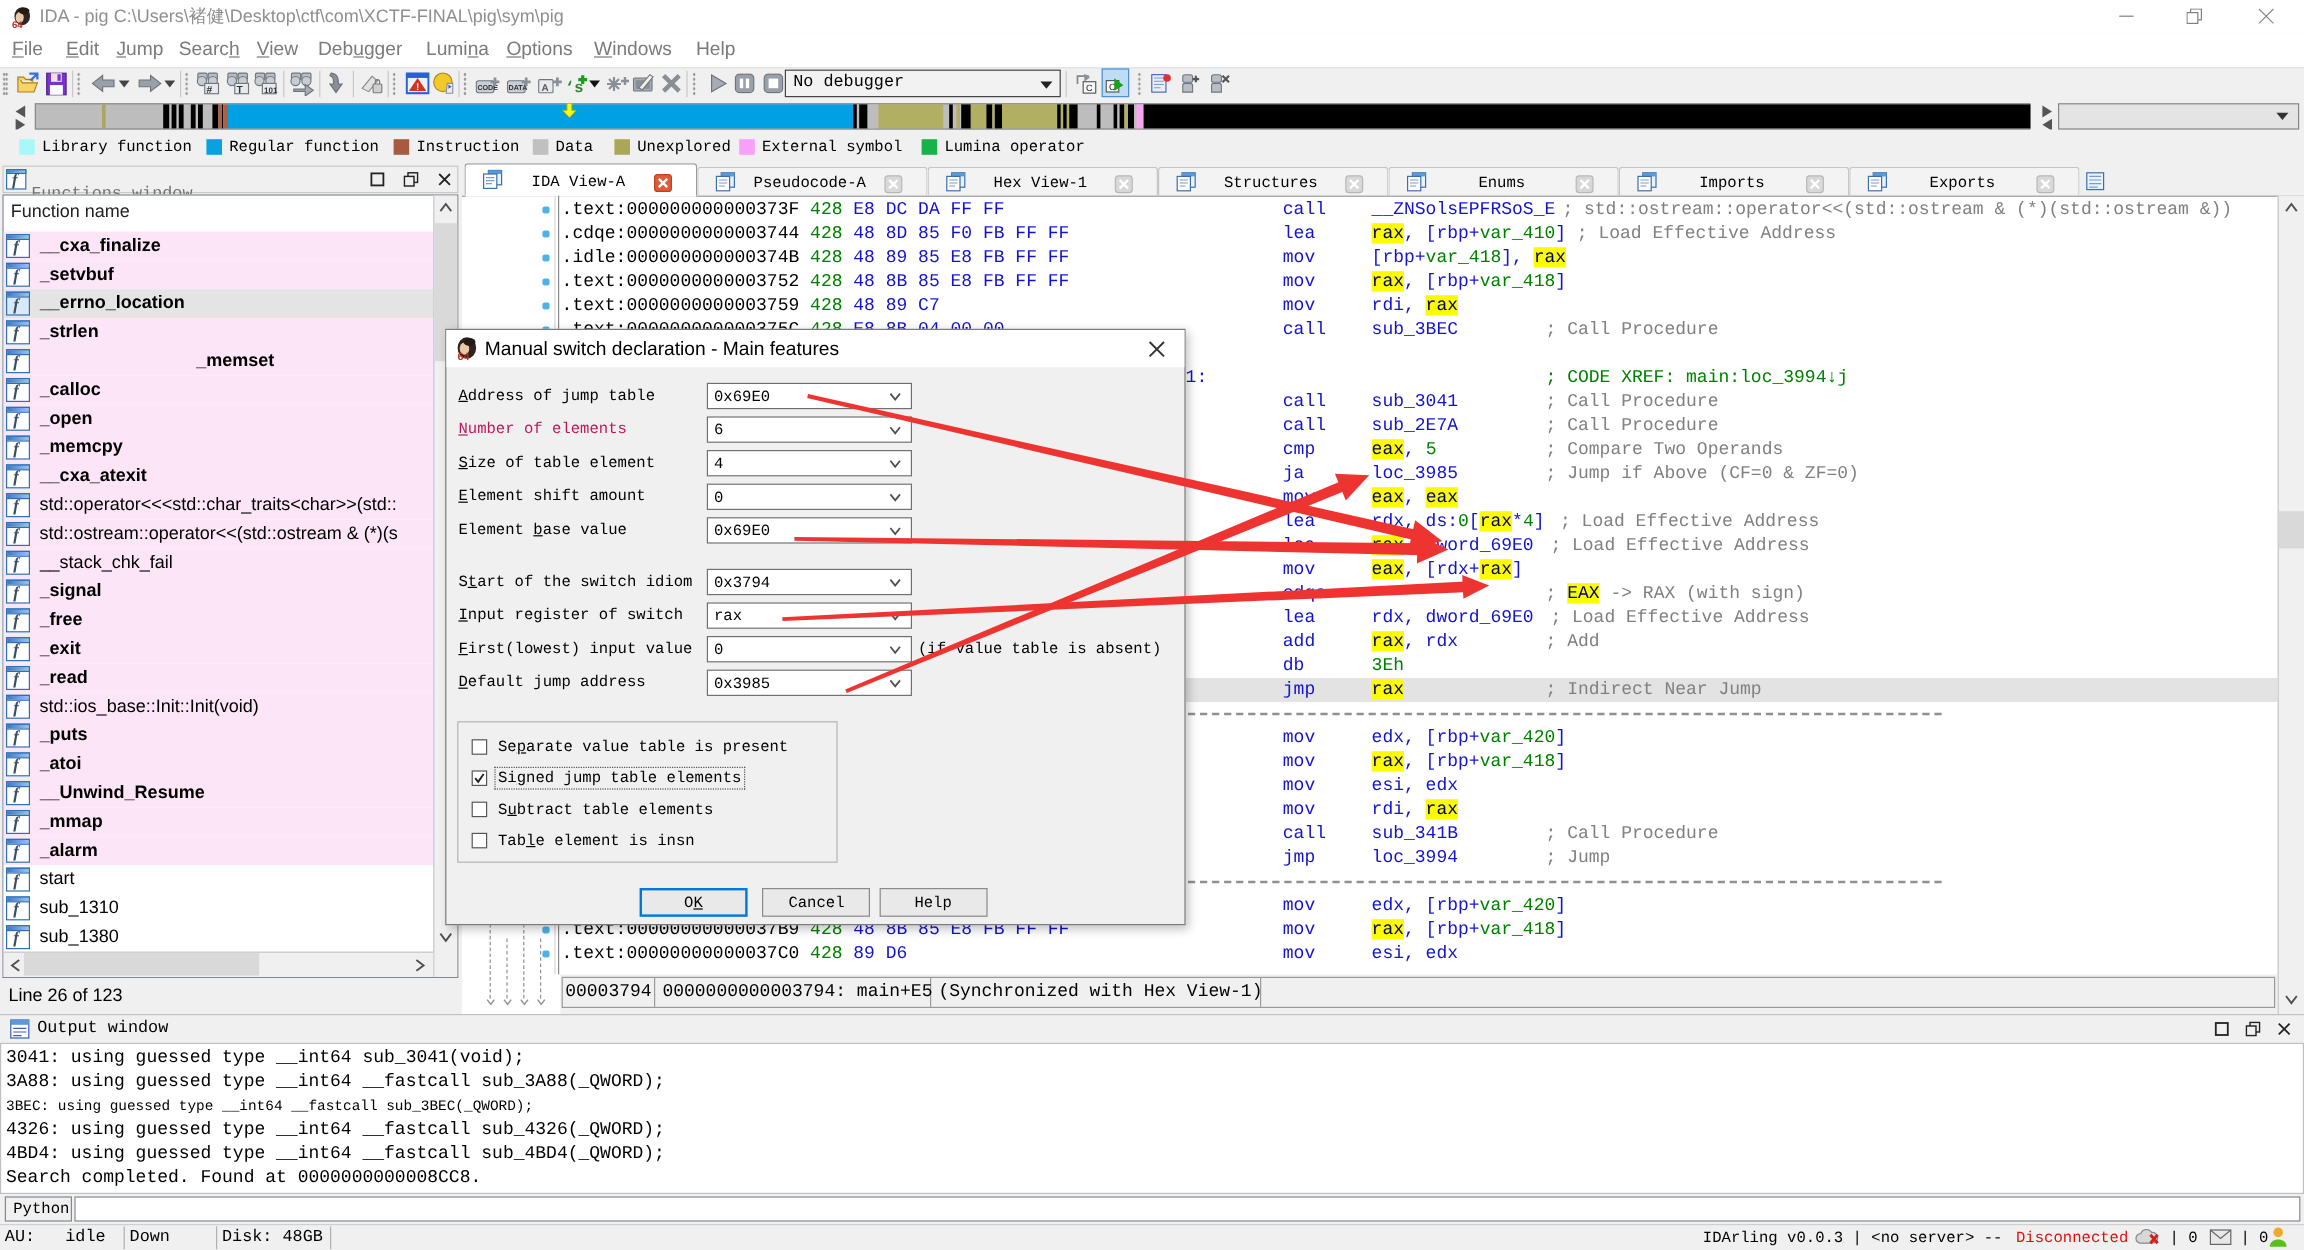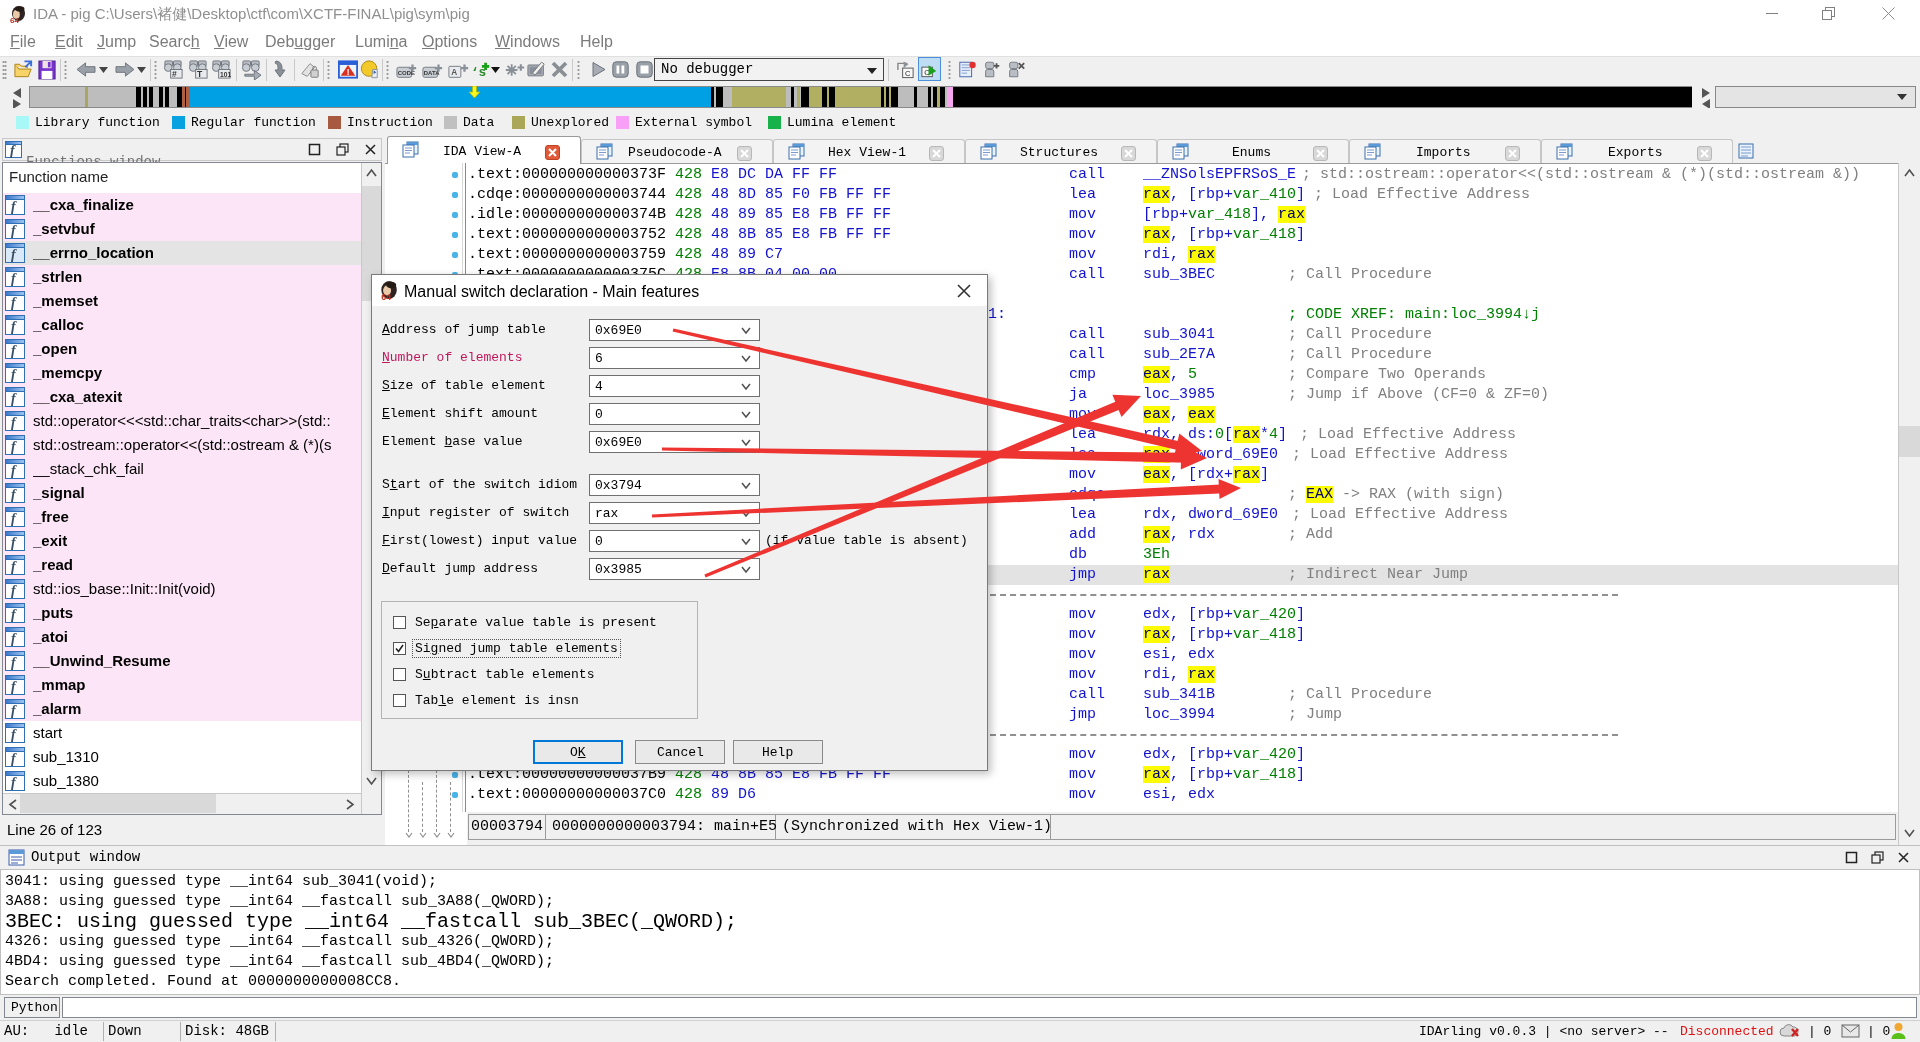--- a/index.html
+++ b/index.html
@@ -267,21 +267,21 @@
 <div class="mono pre" style="position:absolute;left:191px;top:114px;height:17px;font-size:13px;line-height:17px;color:#000;">Regular function</div>
 <div style="position:absolute;left:328px;top:116px;width:13px;height:13px;background:#a85a40;"></div>
 <div class="mono pre" style="position:absolute;left:347px;top:114px;height:17px;font-size:13px;line-height:17px;color:#000;">Instruction</div>
 <div style="position:absolute;left:444px;top:116px;width:13px;height:13px;background:#c0c0c0;"></div>
 <div class="mono pre" style="position:absolute;left:463px;top:114px;height:17px;font-size:13px;line-height:17px;color:#000;">Data</div>
 <div style="position:absolute;left:512px;top:116px;width:13px;height:13px;background:#aaa858;"></div>
 <div class="mono pre" style="position:absolute;left:531px;top:114px;height:17px;font-size:13px;line-height:17px;color:#000;">Unexplored</div>
 <div style="position:absolute;left:616px;top:116px;width:13px;height:13px;background:#f8a0f8;"></div>
 <div class="mono pre" style="position:absolute;left:635px;top:114px;height:17px;font-size:13px;line-height:17px;color:#000;">External symbol</div>
 <div style="position:absolute;left:768px;top:116px;width:13px;height:13px;background:#18b24a;"></div>
-<div class="mono pre" style="position:absolute;left:787px;top:114px;height:17px;font-size:13px;line-height:17px;color:#000;">Lumina element</div>
+<div class="mono pre" style="position:absolute;left:787px;top:114px;height:17px;font-size:13px;line-height:17px;color:#000;">Lumina operator</div>
 <div style="position:absolute;left:0px;top:136px;width:383px;height:710px;background:#f0f0f0;"></div>
 <div style="position:absolute;left:2px;top:138px;width:380px;height:23px;background:#f0f0f0;border:1px solid #c8c8c8;"></div>
 <div style="position:absolute;left:5px;top:141px;width:17px;height:17px;background:#ffffff;border:1px solid #2f6fb5;"></div>
 <div style="position:absolute;left:5px;top:141px;width:17px;height:4px;background:linear-gradient(90deg,#3b77cc,#9cc3ee);border:1px solid #2f6fb5;"></div>
 <div style="position:absolute;left:10px;top:143px;width:12px;height:15px;font-family:'Liberation Serif',serif;font-style:italic;font-weight:bold;font-size:14px;line-height:15px;color:#3a4f66;">f</div>
 <div class="mono" style="position:absolute;left:26px;top:154px;width:200px;height:17px;font-size:14px;line-height:17px;color:#737373;">Functions window</div>
 <svg class="abs" style="left:308px;top:143px" width="13" height="13">
     <rect x="1.5" y="1.5" width="10" height="10" fill="none" stroke="#222" stroke-width="1.5"></rect>
   </svg>
 <svg class="abs" style="left:336px;top:143px" width="13" height="13">
@@ -310,21 +310,21 @@
 <div style="position:absolute;left:33px;top:244px;width:326px;height:18px;font-size:15px;line-height:18px;color:#000;font-weight:bold;white-space:nowrap;overflow:hidden;">__errno_location</div>
 <div style="position:absolute;left:3px;top:265px;width:358px;height:24px;background:#fce5f6;overflow:hidden;"></div>
 <div style="position:absolute;left:5px;top:267px;width:20px;height:20px;background:#ffffff;border:1px solid #2f6fb5;"></div>
 <div style="position:absolute;left:5px;top:267px;width:20px;height:5px;background:linear-gradient(90deg,#3b77cc,#9cc3ee);border:1px solid #2f6fb5;"></div>
 <div style="position:absolute;left:11px;top:272px;width:12px;height:14px;font-family:'Liberation Serif',serif;font-style:italic;font-weight:bold;font-size:14px;line-height:14px;color:#3a4f66;">f</div>
 <div style="position:absolute;left:33px;top:268px;width:326px;height:18px;font-size:15px;line-height:18px;color:#000;font-weight:bold;white-space:nowrap;overflow:hidden;">_strlen</div>
 <div style="position:absolute;left:3px;top:289px;width:358px;height:24px;background:#fce5f6;overflow:hidden;"></div>
 <div style="position:absolute;left:5px;top:291px;width:20px;height:20px;background:#ffffff;border:1px solid #2f6fb5;"></div>
 <div style="position:absolute;left:5px;top:291px;width:20px;height:5px;background:linear-gradient(90deg,#3b77cc,#9cc3ee);border:1px solid #2f6fb5;"></div>
 <div style="position:absolute;left:11px;top:296px;width:12px;height:14px;font-family:'Liberation Serif',serif;font-style:italic;font-weight:bold;font-size:14px;line-height:14px;color:#3a4f66;">f</div>
-<div style="position:absolute;left:33px;top:292px;width:326px;height:18px;font-size:15px;line-height:18px;color:#000;font-weight:bold;white-space:nowrap;overflow:hidden;">_memset</div>
+<div style="position:absolute;left:33px;top:292px;width:326px;height:18px;font-size:15px;line-height:18px;color:#000;font-weight:bold;white-space:nowrap;overflow:hidden;text-align:center;">_memset</div>
 <div style="position:absolute;left:3px;top:313px;width:358px;height:24px;background:#fce5f6;overflow:hidden;"></div>
 <div style="position:absolute;left:5px;top:315px;width:20px;height:20px;background:#ffffff;border:1px solid #2f6fb5;"></div>
 <div style="position:absolute;left:5px;top:315px;width:20px;height:5px;background:linear-gradient(90deg,#3b77cc,#9cc3ee);border:1px solid #2f6fb5;"></div>
 <div style="position:absolute;left:11px;top:320px;width:12px;height:14px;font-family:'Liberation Serif',serif;font-style:italic;font-weight:bold;font-size:14px;line-height:14px;color:#3a4f66;">f</div>
 <div style="position:absolute;left:33px;top:316px;width:326px;height:18px;font-size:15px;line-height:18px;color:#000;font-weight:bold;white-space:nowrap;overflow:hidden;">_calloc</div>
 <div style="position:absolute;left:3px;top:337px;width:358px;height:24px;background:#fce5f6;overflow:hidden;"></div>
 <div style="position:absolute;left:5px;top:339px;width:20px;height:20px;background:#ffffff;border:1px solid #2f6fb5;"></div>
 <div style="position:absolute;left:5px;top:339px;width:20px;height:5px;background:linear-gradient(90deg,#3b77cc,#9cc3ee);border:1px solid #2f6fb5;"></div>
 <div style="position:absolute;left:11px;top:344px;width:12px;height:14px;font-family:'Liberation Serif',serif;font-style:italic;font-weight:bold;font-size:14px;line-height:14px;color:#3a4f66;">f</div>
 <div style="position:absolute;left:33px;top:340px;width:326px;height:18px;font-size:15px;line-height:18px;color:#000;font-weight:bold;white-space:nowrap;overflow:hidden;">_open</div>
@@ -664,21 +664,21 @@
 <svg class="abs" style="left:1871px;top:851px" width="13" height="13">
     <rect x="4" y="1" width="8" height="8" fill="#f0f0f0" stroke="#222" stroke-width="1.2"></rect>
     <rect x="1" y="4" width="8" height="8" fill="#f0f0f0" stroke="#222" stroke-width="1.2"></rect>
   </svg>
 <svg class="abs" style="left:1897px;top:851px" width="13" height="13">
     <path d="M2 2 L11 11 M11 2 L2 11" stroke="#222" stroke-width="1.5"></path>
   </svg>
 <div style="position:absolute;left:0px;top:869px;width:1920px;height:126px;background:#ffffff;border:1px solid #c0c0c0;"></div>
 <div class="mono pre" style="position:absolute;left:5px;top:872px;width:1900px;height:20px;font-size:15px;line-height:20px;color:#000;">3041: using guessed type __int64 sub_3041(void);</div>
 <div class="mono pre" style="position:absolute;left:5px;top:892px;width:1900px;height:20px;font-size:15px;line-height:20px;color:#000;">3A88: using guessed type __int64 __fastcall sub_3A88(_QWORD);</div>
-<div class="mono pre" style="position:absolute;left:5px;top:912px;width:1900px;height:20px;font-size:20px;line-height:20px;color:#000;">3BEC: using guessed type __int64 __fastcall sub_3BEC(_QWORD);</div>
+<div class="mono pre" style="position:absolute;left:5px;top:912px;width:1900px;height:20px;font-size:12px;line-height:20px;color:#000;">3BEC: using guessed type __int64 __fastcall sub_3BEC(_QWORD);</div>
 <div class="mono pre" style="position:absolute;left:5px;top:932px;width:1900px;height:20px;font-size:15px;line-height:20px;color:#000;">4326: using guessed type __int64 __fastcall sub_4326(_QWORD);</div>
 <div class="mono pre" style="position:absolute;left:5px;top:952px;width:1900px;height:20px;font-size:15px;line-height:20px;color:#000;">4BD4: using guessed type __int64 __fastcall sub_4BD4(_QWORD);</div>
 <div class="mono pre" style="position:absolute;left:5px;top:972px;width:1900px;height:20px;font-size:15px;line-height:20px;color:#000;">Search completed. Found at 0000000000008CC8.</div>
 <div style="position:absolute;left:0px;top:995px;width:1920px;height:25px;background:#f0f0f0;"></div>
 <div style="position:absolute;left:4px;top:997px;width:56px;height:21px;background:#f0f0f0;border:1px solid #828790;"></div>
 <div class="mono" style="position:absolute;left:11px;top:999px;width:50px;height:17px;font-size:13px;line-height:17px;color:#000;">Python</div>
 <div style="position:absolute;left:62px;top:997px;width:1855px;height:21px;background:#ffffff;border:1px solid #828790;"></div>
 <div style="position:absolute;left:0px;top:1020px;width:1920px;height:22px;background:#f0f0f0;border-top:1px solid #d0d0d0;"></div>
 <div class="mono pre" style="position:absolute;left:4px;top:1023px;width:120px;height:17px;font-size:14px;line-height:17px;color:#000;">AU:   idle</div>
 <div style="position:absolute;left:103px;top:1022px;width:1px;height:19px;background:#b0b0b0;"></div>

